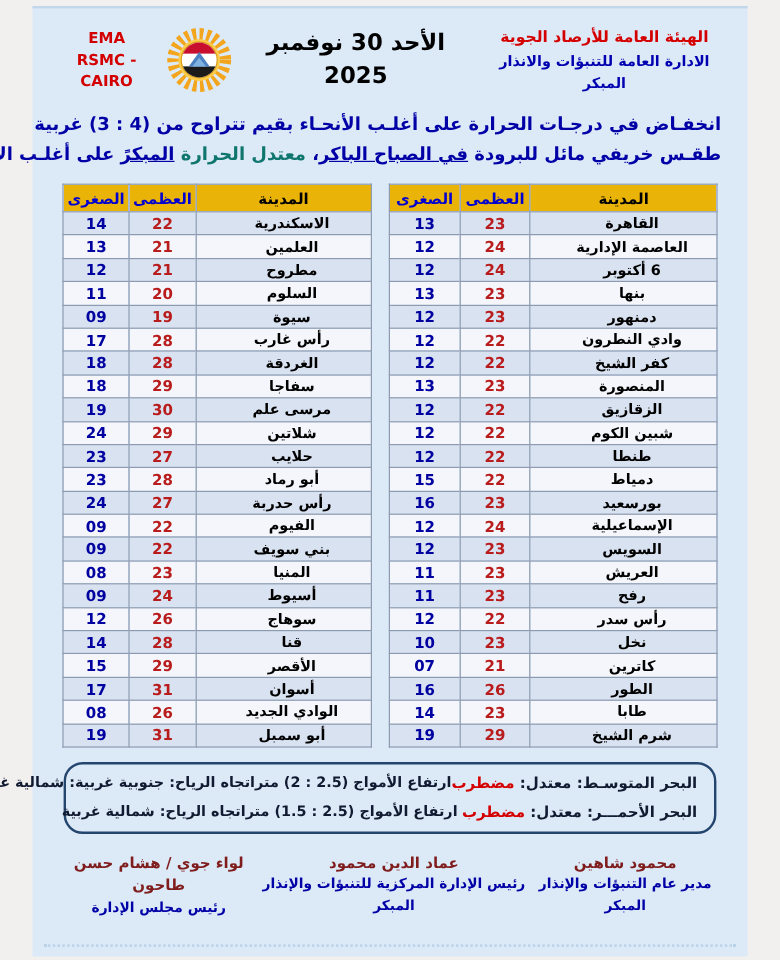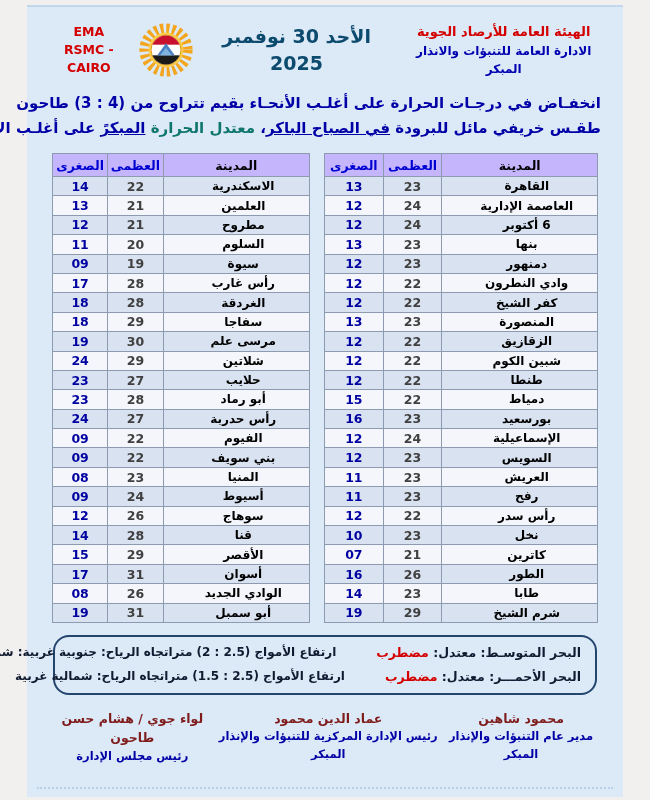--- a/index.html
+++ b/index.html
@@ -17,60 +17,60 @@
     position: relative;
     padding-top: 12px;
   }
   
   .hdr { display: flex; align-items: center; justify-content: space-between; padding: 2px 14px 0; }
   .hdr-authority { text-align: center; line-height: 1.5; }
   .authority-l1 { color: #d40000; font-weight: bold; font-size: 13px; }
   .authority-l2 { color: #0000b0; font-weight: bold; font-size: 12px; }
   .hdr-title-blk { text-align: center; line-height: 1.4; }
   .bulletin-title { color: #d40000; font-weight: bold; font-size: 13.5px; }
-  .bulletin-date { color: #0c4a6e; font-weight: bold; font-size: 19px; }
+  .bulletin-date { color: #000000; font-weight: bold; font-size: 19px; }
   .logo-wrap { width: 58px; height: 58px; flex: 0 0 auto; }
   .hdr-ema { color: #d40000; font-weight: bold; font-size: 12.5px; text-align: center; line-height: 1.45; direction: ltr; }
   
   .summary { margin-top: 12px; padding: 0 22px; text-align: center; }
   .sum-line { font-size: 15px; font-weight: bold; line-height: 25px; white-space: nowrap; }
   .seg-blue   { color: #0000a6; }
   .seg-blue-u { color: #0000a6; text-decoration: underline; }
   .seg-black  { color: #0f766e; }
   
   .tables { display: flex; justify-content: center; gap: 14px; margin-top: 12px; padding: 0 20px; }
   table { border-collapse: collapse; table-layout: fixed; }
   table.t-right { width: 274px; }
   table.t-left  { width: 258px; }
   th, td { border: 1px solid #8d9bb0; text-align: center; overflow: hidden; }
   th {
-    background: #c4b5fd; height: 23px;
+    background: #eab308; height: 23px;
     font-size: 12.5px; font-weight: bold; color: #000;
   }
   th.max, th.min { color: #0000d0; }
   td { height: 19.4px; font-size: 12px; font-weight: bold; padding: 0 2px; }
   td.city { color: #000; padding-left: 16px; }
-  td.max  { color: #404040; font-size: 12.5px; }
+  td.max  { color: #b91c1c; font-size: 12.5px; }
   td.min  { color: #0000a0; font-size: 12.5px; }
   col.c-city { width: 57%; }
   col.c-max  { width: 21.5%; }
   col.c-min  { width: 21.5%; }
   tr:nth-child(odd)  td { background: #d9e2f0; }
   tr:nth-child(even) td { background: #f4f6fb; }
   
   .sea-box {
     margin: 12px 26px 0;
     border: 2.5px solid #24456e;
     border-radius: 16px;
     padding: 8px 14px 9px;
     display: flex; flex-direction: column; gap: 9px;
   }
   .sea-row { display: flex; align-items: center; }
   .sea-name-state { flex: 0 0 39%; font-size: 12.5px; font-weight: bold; color: #101a30; white-space: nowrap; }
-  .sea-state-red { color: #d40000; padding-left: 40px; }
+  .sea-state-red { color: #d40000; }
   .sea-waves { flex: 0 0 29%; font-size: 12px; font-weight: bold; color: #101a30; text-align: center; white-space: nowrap; }
   .sea-wind { flex: 1; font-size: 12px; font-weight: bold; color: #101a30; text-align: left; white-space: nowrap; }
   
   .sigs { display: flex; justify-content: space-between; margin-top: 14px; padding: 0 22px; }
   .sig-blk { text-align: center; line-height: 1.55; }
   .sig-name  { color: #7f1d1d; font-weight: bold; font-size: 12.5px; }
   .sig-title { color: #0000a6; font-weight: bold; font-size: 11.5px; }
   .page::after {
     content: ""; position: absolute; left: 10px; right: 10px; bottom: 8px;
     border-bottom: 2px dotted #b9d2ea;
@@ -105,21 +105,21 @@
         </g>
       </svg>
     </div>
     <div class="hdr-ema">
       <div>EMA</div>
       <div>RSMC - CAIRO</div>
     </div>
   </div>
 
   <div class="summary" id="summary">
-      <div class="sum-line"><span class="seg-blue">انخفـاض في درجـات الحرارة على أغلـب الأنحـاء بقيم تتراوح من </span><span class="seg-blue" dir="ltr">(3 : 4)</span><span class="seg-blue"> طاحون</span></div>
+      <div class="sum-line"><span class="seg-blue">انخفـاض في درجـات الحرارة على أغلـب الأنحـاء بقيم تتراوح من </span><span class="seg-blue" dir="ltr">(3 : 4)</span><span class="seg-blue"> غربية</span></div>
       <div class="sum-line"><span class="seg-blue">طقـس خريفي مائل للبرودة </span><span class="seg-blue-u">في الصباح الباكر</span><span class="seg-blue">، </span><span class="seg-black">معتدل الحرارة </span><span class="seg-blue-u">المبكرً</span><span class="seg-blue"> على أغلـب الأنحـــاء</span></div>
     </div>
 
   <div class="tables">
     <table class="t-right">
       <colgroup>
           <col class="c-city">
           <col class="c-max">
           <col class="c-min">
         </colgroup>

